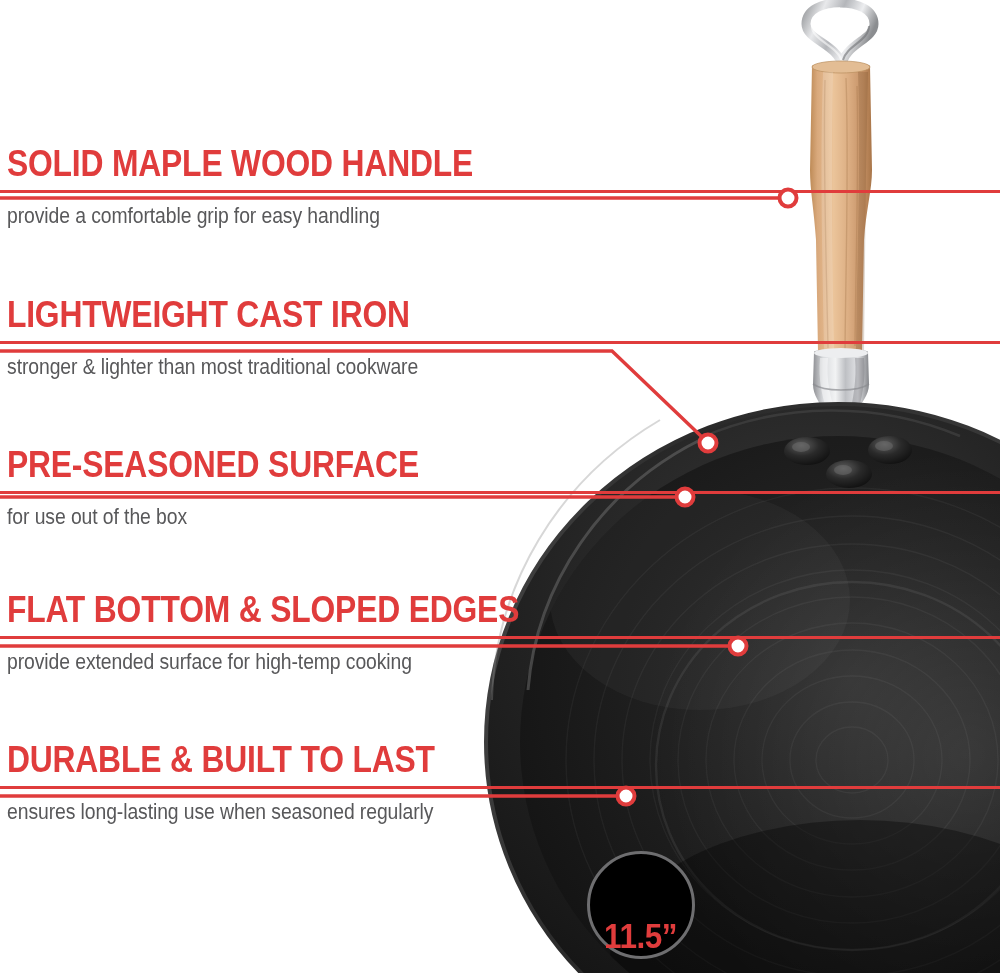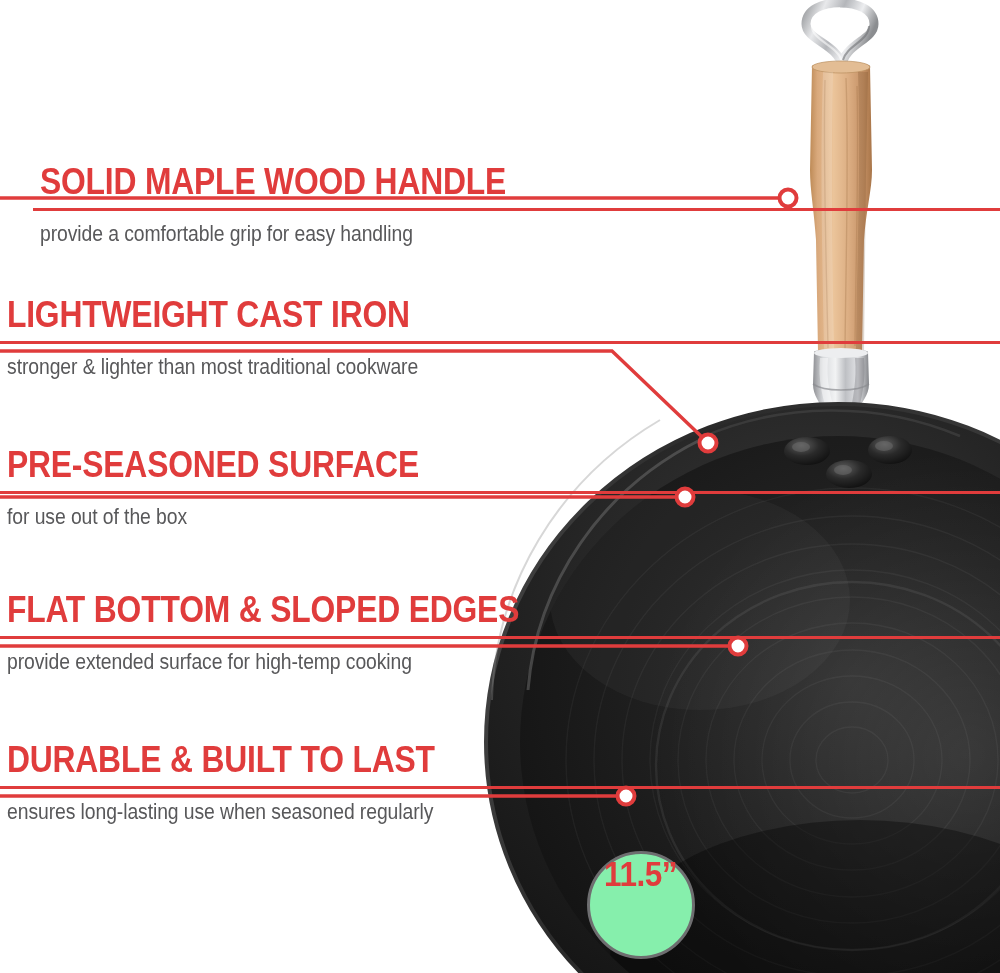--- a/index.html
+++ b/index.html
@@ -64,43 +64,43 @@
     font-size: 22px;
     line-height: 1.1;
     font-weight: normal;
     letter-spacing: -0.1px;
     transform: scaleX(0.88);
     transform-origin: left center;
     white-space: nowrap;
   }
 
   
-  #block-0 { top: 163px; padding-left: 33px; }
+  #block-0 { top: 145px; }
   #block-1 { top: 296px; }
   #block-2 { top: 446px; }
   #block-3 { top: 591px; }
   #block-4 { top: 741px; }
 
   
   #leader-lines {
     position: absolute;
     left: 0; top: 0;
     width: 1000px; height: 973px;
   }
 
   
   #size-badge {
     position: absolute;
     left: 587px; top: 851px;
     width: 108px; height: 108px;
     border-radius: 50%;
-    background: #86efac;
+    background: #000000;
     border: 3px solid #6E6E70;
     display: flex;
-    align-items: flex-start;
+    align-items: flex-end;
     justify-content: center;
   }
   #size-badge .badge-text {
     color: #E03C3C;
     font-family: "Liberation Sans Narrow", "Liberation Sans", sans-serif;
     font-size: 35px;
     font-weight: bold;
     letter-spacing: -0.5px;
     transform: scaleX(0.9);
   }

